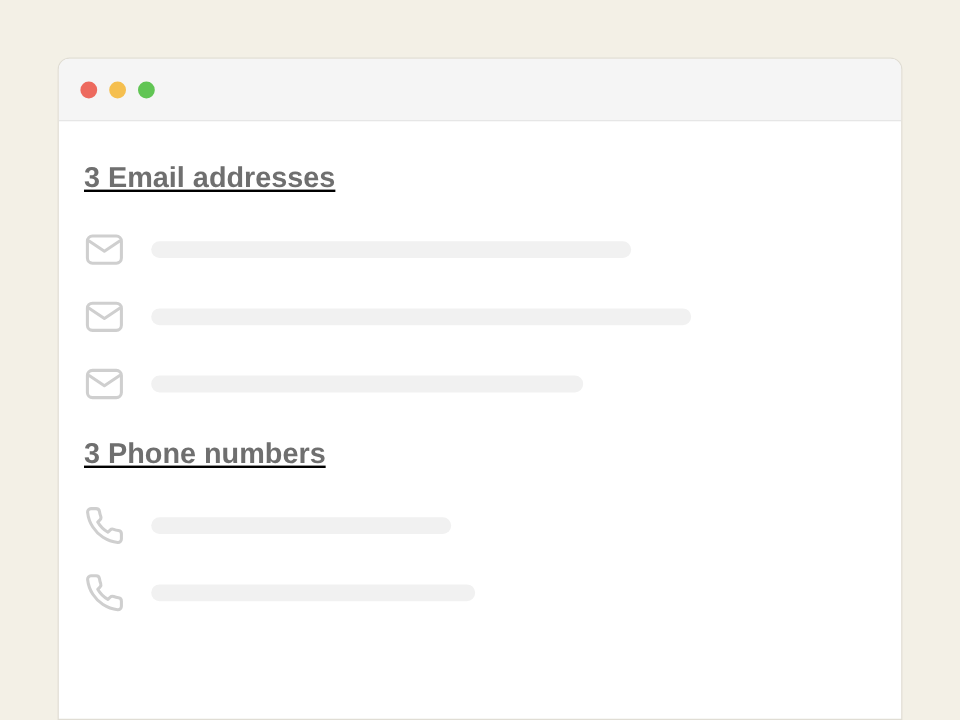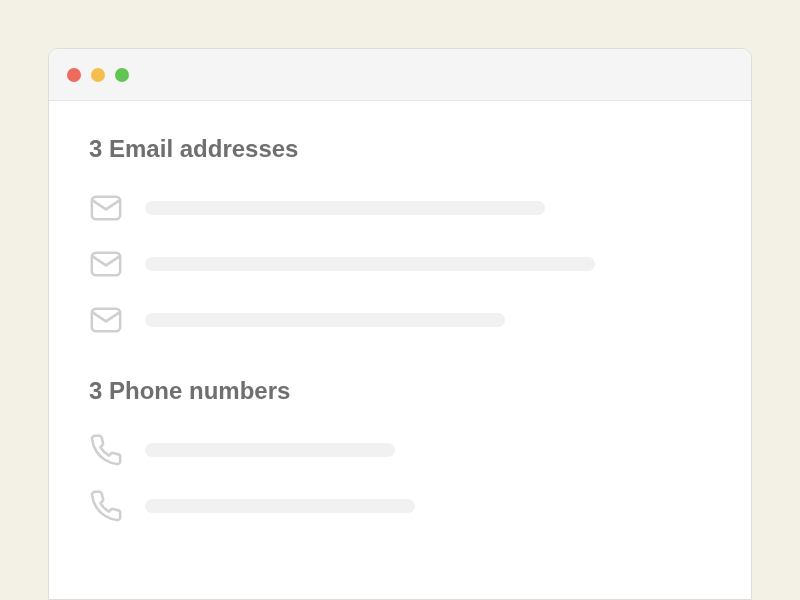--- a/index.html
+++ b/index.html
@@ -29,30 +29,31 @@
     }
     .traffic-light {
       width: 14px;
       height: 14px;
       border-radius: 50%;
     }
     .red { background: #ed6a5e; }
     .yellow { background: #f5bf4f; }
     .green { background: #61c554; }
     .content {
-      padding: 34px 40px 0 40px;
+      padding: 34px 40px 0 21px;
+      text-decoration: underline;
     }
     .section-title {
       font-size: 24px;
       font-weight: 600;
       color: #6f6f6f;
       margin-bottom: 28px;
     }
     .section + .section {
-      margin-top: 40px;
+      margin-top: 28px;
     }
     .row {
       display: flex;
       align-items: center;
       gap: 22px;
       margin-bottom: 22px;
     }
     .icon {
       width: 34px;
       height: 34px;

